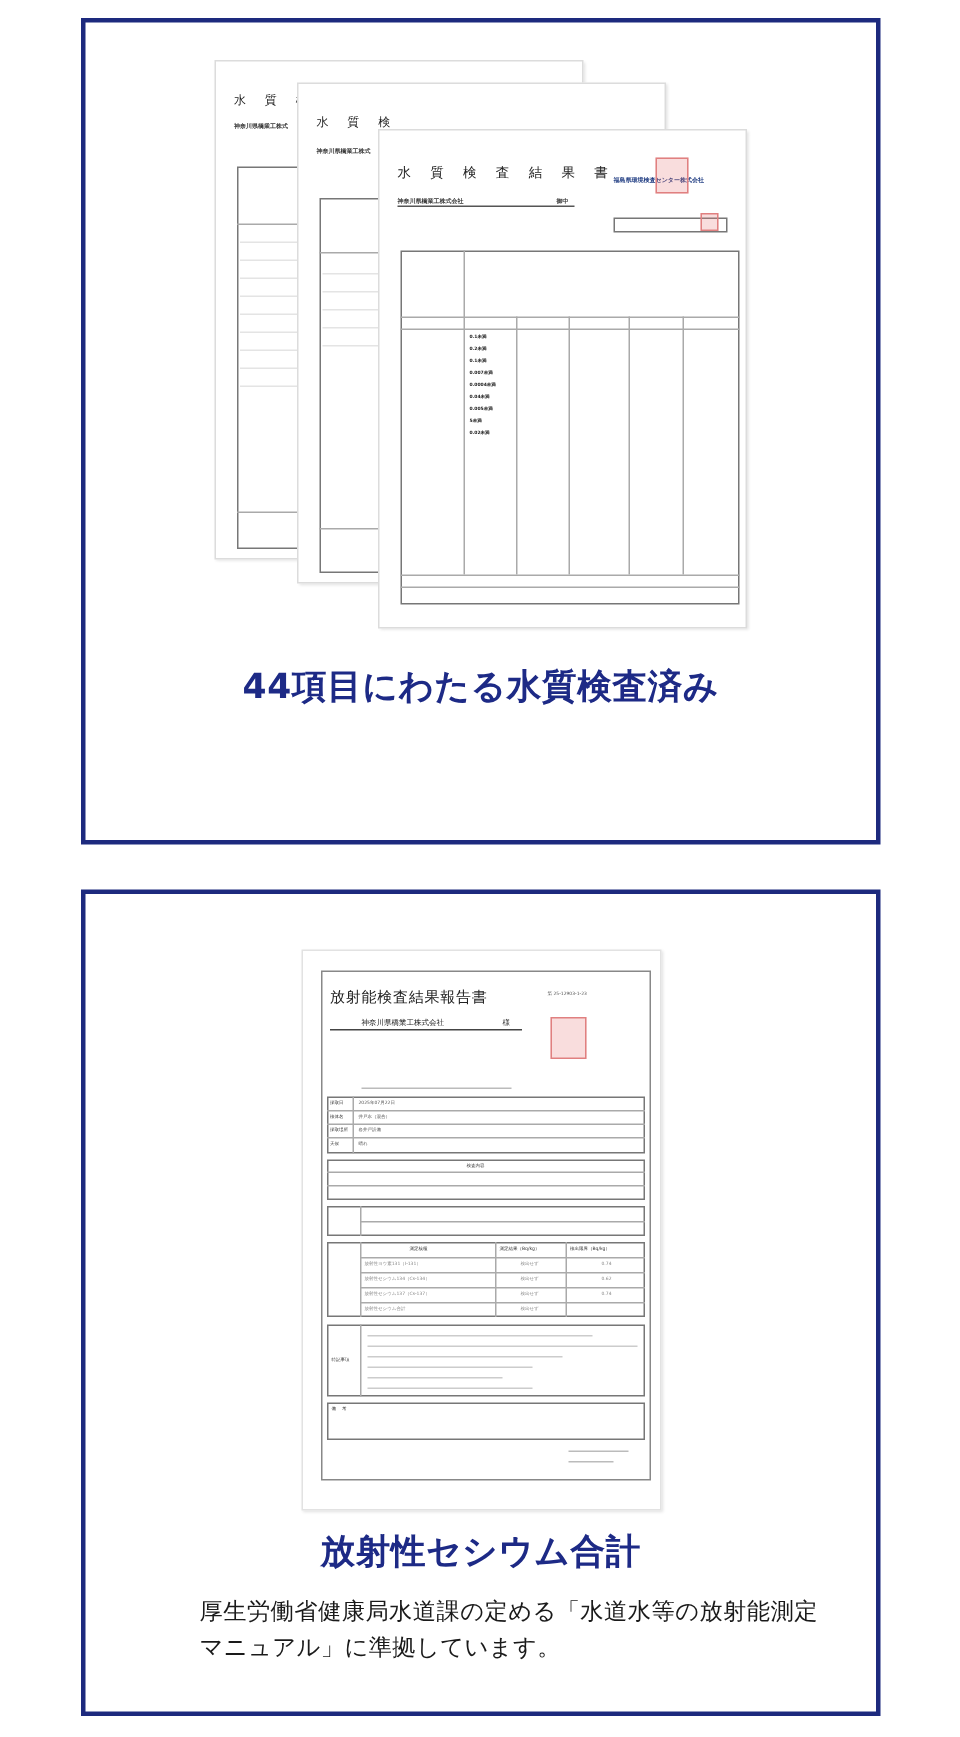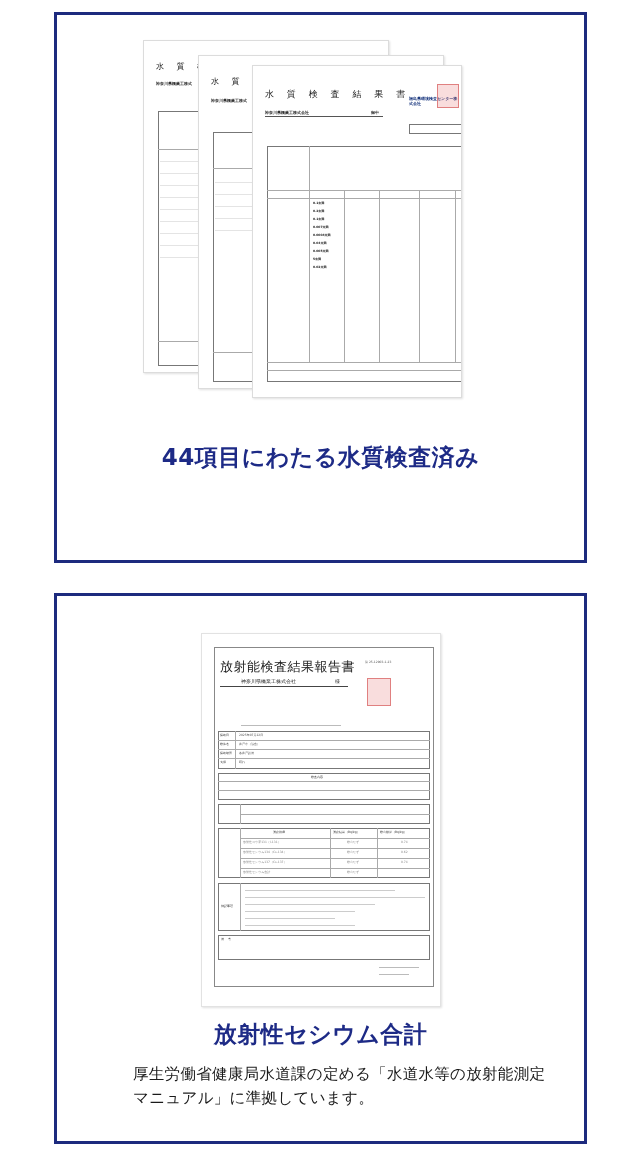--- a/index.html
+++ b/index.html
@@ -59,21 +59,21 @@
       <div class="grid" style="left:14px; top:76px; width:230px; height:250px;"></div>
       <div class="hline" style="left:14px; top:112px; width:230px;"></div>
       <div class="gline" style="left:16px; top:126px; width:40px;"></div>
       <div class="gline" style="left:16px; top:138px; width:40px;"></div>
       <div class="gline" style="left:16px; top:150px; width:40px;"></div>
       <div class="gline" style="left:16px; top:162px; width:40px;"></div>
       <div class="gline" style="left:16px; top:174px; width:40px;"></div>
       <div class="hline" style="left:14px; top:296px; width:230px;"></div>
     </div>
 
-    <div class="page" style="left:195px; top:50px; width:210px; height:333px;">
+    <div class="page" style="left:195px; top:71px; width:246px; height:333px;">
       <div class="ptitle" style="left:12px; top:22px; font-size:9px;">水 質 検 査 結 果 書</div>
       <div class="pcompany" style="left:12px; top:44px;">神奈川県橋業工株式会社</div>
       <div class="pcompany" style="left:118px; top:44px;">御中</div>
       <div class="hline" style="left:12px; top:50px; width:118px; background:#555;"></div>
       <div class="pcompany" style="left:156px; top:30px; color:#1d3a80;">福島県環境検査センター株式会社</div>
       <div class="stamp" style="left:184px; top:18px; width:22px; height:24px;"></div>
       <div class="grid" style="left:156px; top:58px; width:76px; height:10px;"></div>
       <div class="stamp" style="left:214px; top:55px; width:12px; height:12px;"></div>
       <div class="grid" style="left:14px; top:80px; width:226px; height:236px;"></div>
       <div class="hline" style="left:14px; top:124px; width:226px;"></div>
@@ -97,21 +97,21 @@
     </div>
   </div>
 
   <h2 class="card-title">44項目にわたる水質検査済み</h2>
 </section>
 
 <section id="card2" class="card">
 
   <div class="page" style="left:144px; top:37px; width:240px; height:374px; border-color:#e2e2e2;">
     <div class="grid" style="left:12px; top:13px; width:220px; height:340px; border-color:#888;">
-      <div class="ptitle" style="left:5px; top:10px; letter-spacing:0.5px; font-size:13px;">放射能検査結果報告書</div>
+      <div class="ptitle" style="left:5px; top:10px; letter-spacing:0.5px; font-size:10px;">放射能検査結果報告書</div>
       <div class="tiny" style="left:150px; top:12px; color:#555;">第 25-12903-1-23</div>
       <div class="pcompany" style="left:26px; top:30px; font-weight:normal; font-size:5px; color:#222;">神奈川県橋業工株式会社</div>
       <div class="pcompany" style="left:120px; top:30px; font-weight:normal; font-size:5px;">様</div>
       <div class="hline" style="left:5px; top:38px; width:128px; background:#444;"></div>
       <div class="stamp" style="left:152px; top:30px; width:24px; height:28px;"></div>
       <div class="txtline" style="left:26px; top:77px; width:100px; height:1px;"></div>
 
       <div class="grid" style="left:3px; top:83px; width:212px; height:38px;"></div>
       <div class="hline" style="left:3px; top:92px; width:212px;"></div>
       <div class="hline" style="left:3px; top:101px; width:212px;"></div>

